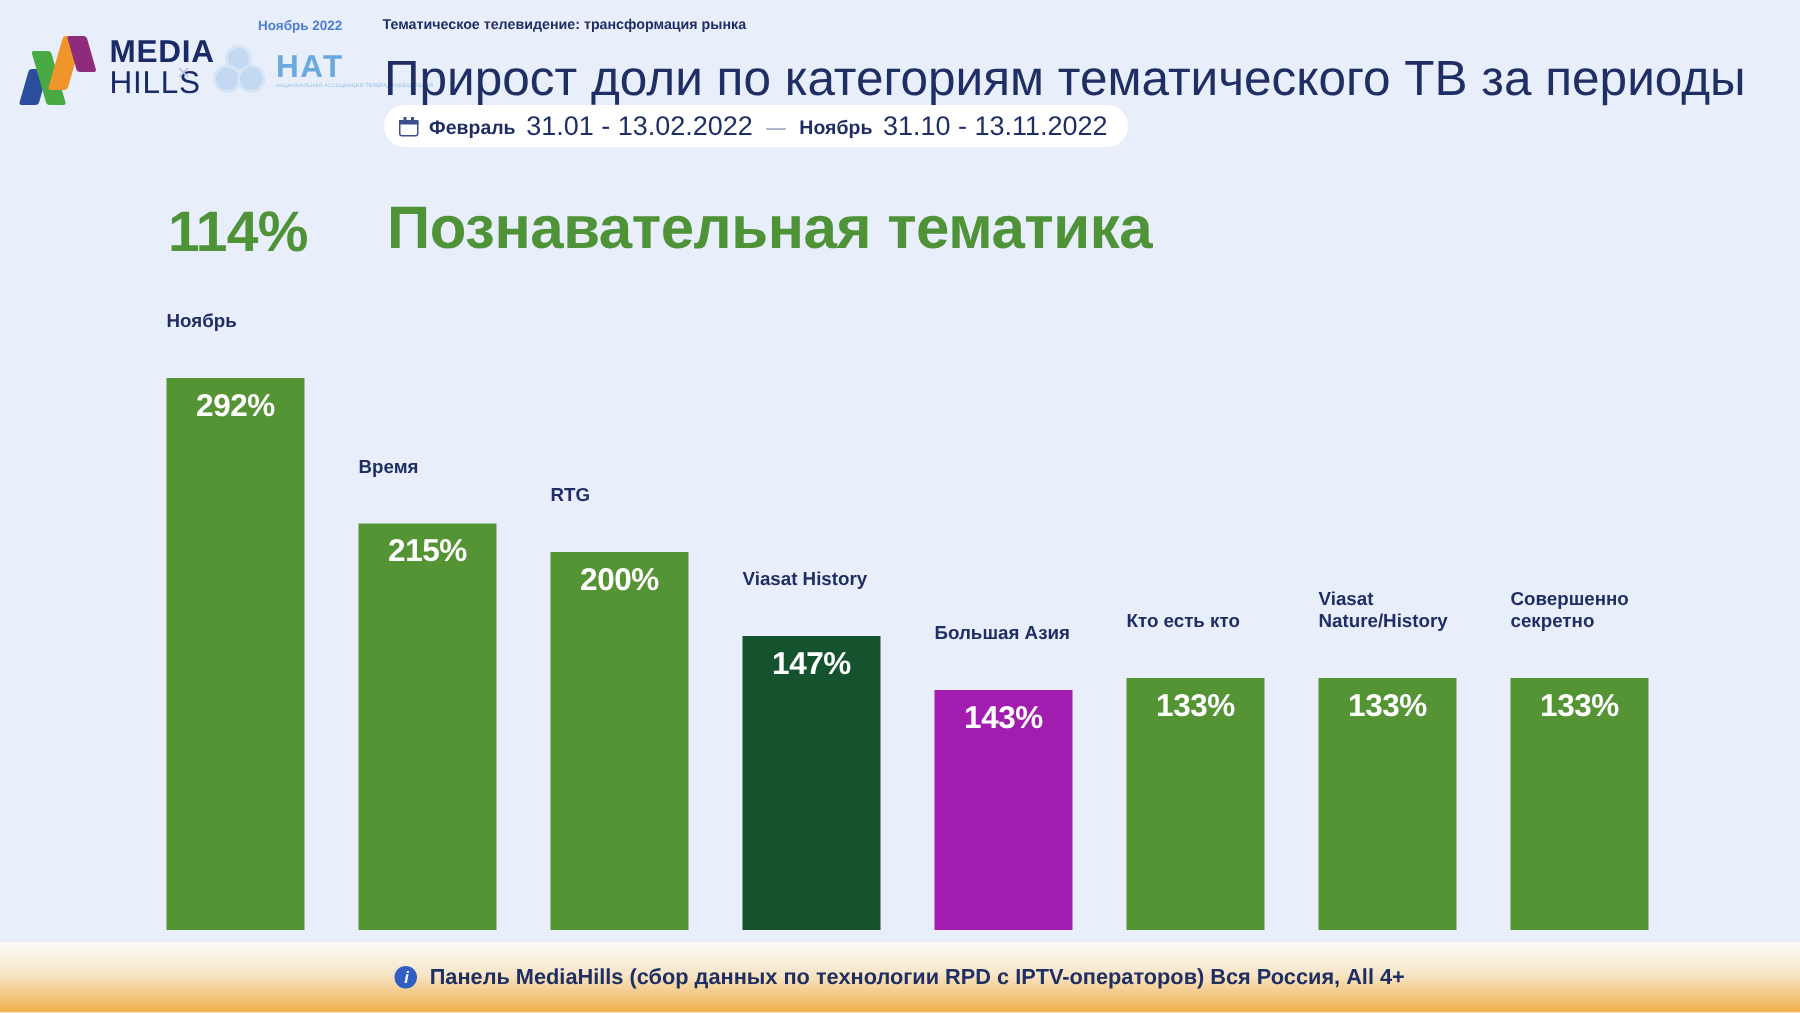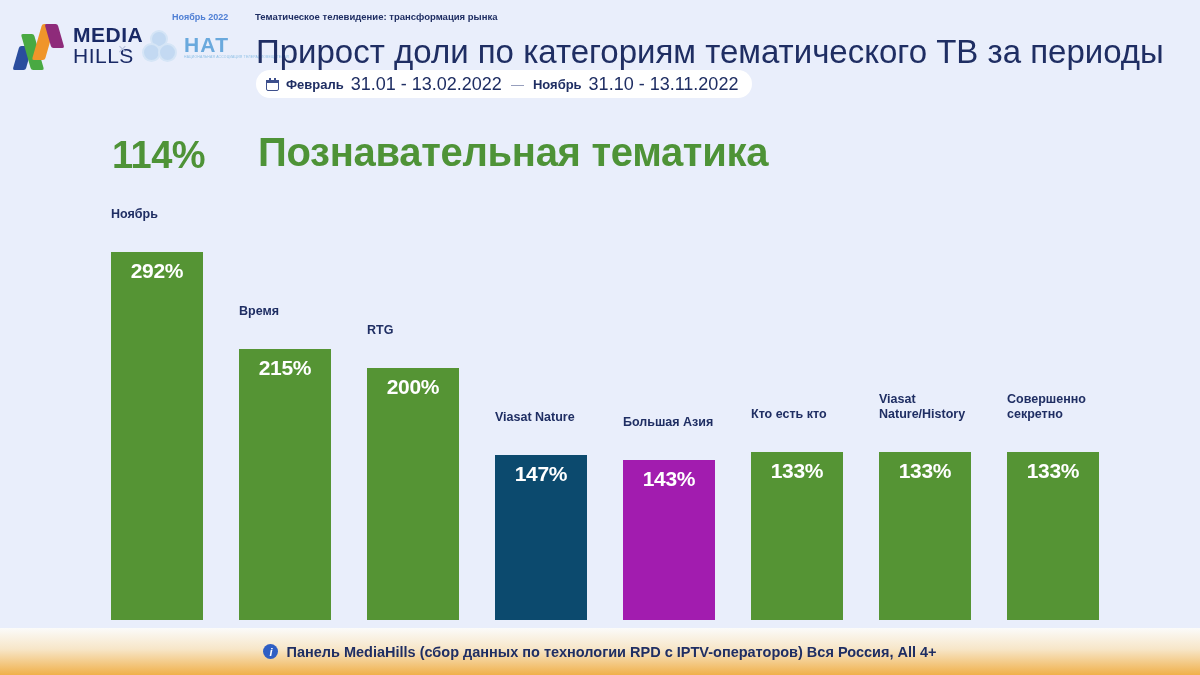--- a/index.html
+++ b/index.html
@@ -208,22 +208,22 @@
           <div class="bar-value">215%</div>
         </div>
       </div>
       <div class="bar-col" style="left: 367px; width: 92px;">
         <div class="bar-label">RTG</div>
         <div class="bar-rect" style="height: 252px; background: rgb(85, 148, 52);">
           <div class="bar-value">200%</div>
         </div>
       </div>
       <div class="bar-col" style="left: 495px; width: 92px;">
-        <div class="bar-label">Viasat Nature</div>
-        <div class="bar-rect" style="height: 165px; background: #0c4a6e;">
+        <div class="bar-label">Viasat History</div>
+        <div class="bar-rect" style="height: 196px; background: #14532d;">
           <div class="bar-value">147%</div>
         </div>
       </div>
       <div class="bar-col" style="left: 623px; width: 92px;">
         <div class="bar-label">Большая Азия</div>
         <div class="bar-rect" style="height: 160px; background: #a21caf;">
           <div class="bar-value">143%</div>
         </div>
       </div>
       <div class="bar-col" style="left: 751px; width: 92px;">

